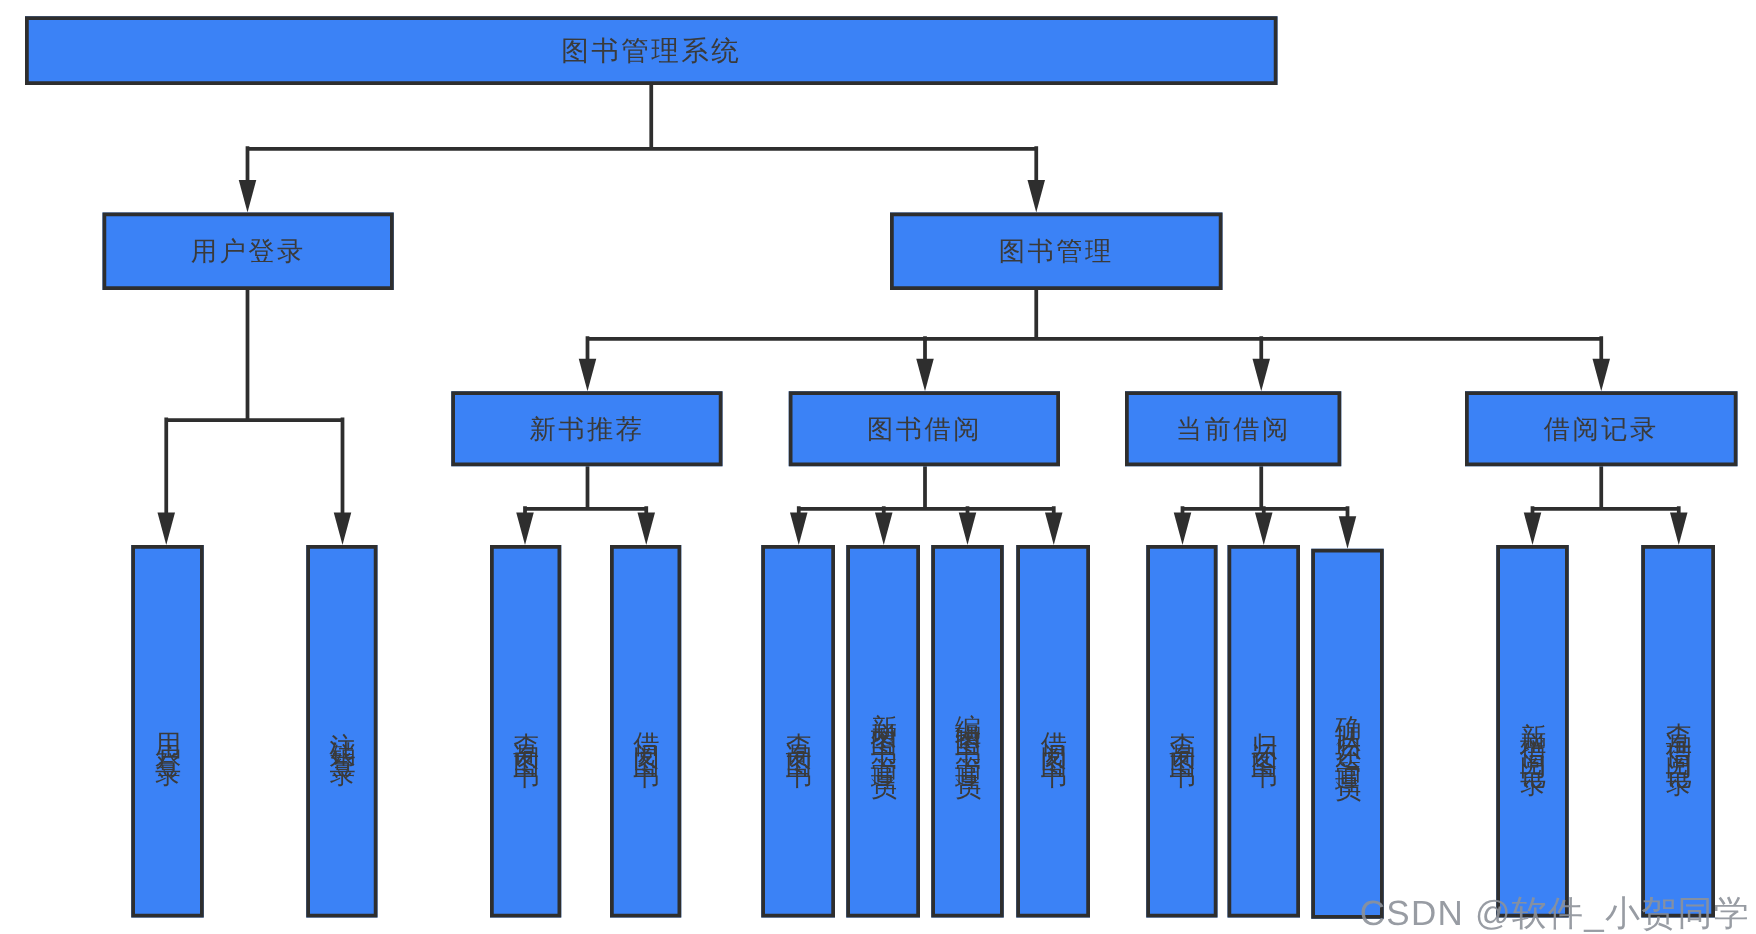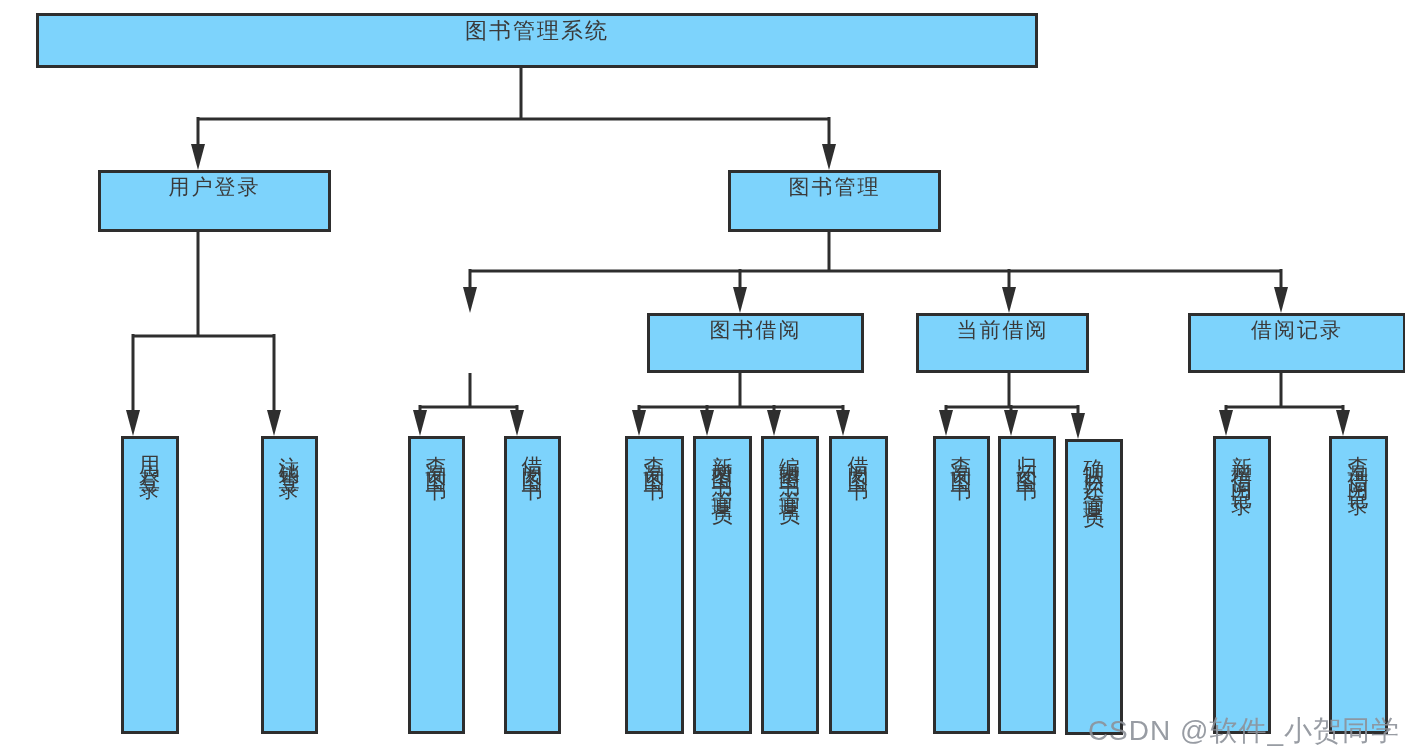--- a/index.html
+++ b/index.html
@@ -14,26 +14,25 @@
   }
   .connectors {
     position: absolute;
     left: 0; top: 0;
     width: 1405px; height: 747px;
   }
   .node {
     position: absolute;
     box-sizing: border-box;
     border: 3px solid #2e2e2e;
-    background: #7dd3fc;
+    background: #3b82f6;
     display: flex;
-    align-items: flex-start;
+    align-items: center;
     justify-content: center;
     text-align: center;
-    margin-left: 16px;
   }
   .node .lbl-h {
     font-size: 21px;
     letter-spacing: 2px;
     white-space: nowrap;
   }
   .node .lbl-root {
     font-size: 22px;
     letter-spacing: 2px;
     white-space: nowrap;
@@ -96,31 +95,34 @@
     </g>
   </svg>
 
   <div class="node" style="left:20px; top:13px; width:1002px; height:55px;">
     <span class="lbl-root">图书管理系统</span>
   </div>
 
   <div class="node" style="left:82px; top:170px; width:233px; height:62px;">
     <span class="lbl-h">用户登录</span>
   </div>
-  <div class="node" style="left:712px; top:170px; width:213px; height:62px;">
+  <div class="node" style="left:712px; top:170px; width:266px; height:62px;">
     <span class="lbl-h">图书管理</span>
   </div>
 
   <div class="node" style="left:105px; top:436px; width:58px; height:298px;">
     <span class="lbl-v">用户登录</span>
   </div>
   <div class="node" style="left:245px; top:436px; width:57px; height:298px;">
     <span class="lbl-v">注销登录</span>
   </div>
 
+  <div class="node" style="left:361px; top:313px; width:217px; height:60px;">
+    <span class="lbl-h">新书推荐</span>
+  </div>
   <div class="node" style="left:631px; top:313px; width:217px; height:60px;">
     <span class="lbl-h">图书借阅</span>
   </div>
   <div class="node" style="left:900px; top:313px; width:173px; height:60px;">
     <span class="lbl-h">当前借阅</span>
   </div>
   <div class="node" style="left:1172px; top:313px; width:218px; height:60px;">
     <span class="lbl-h">借阅记录</span>
   </div>
 

